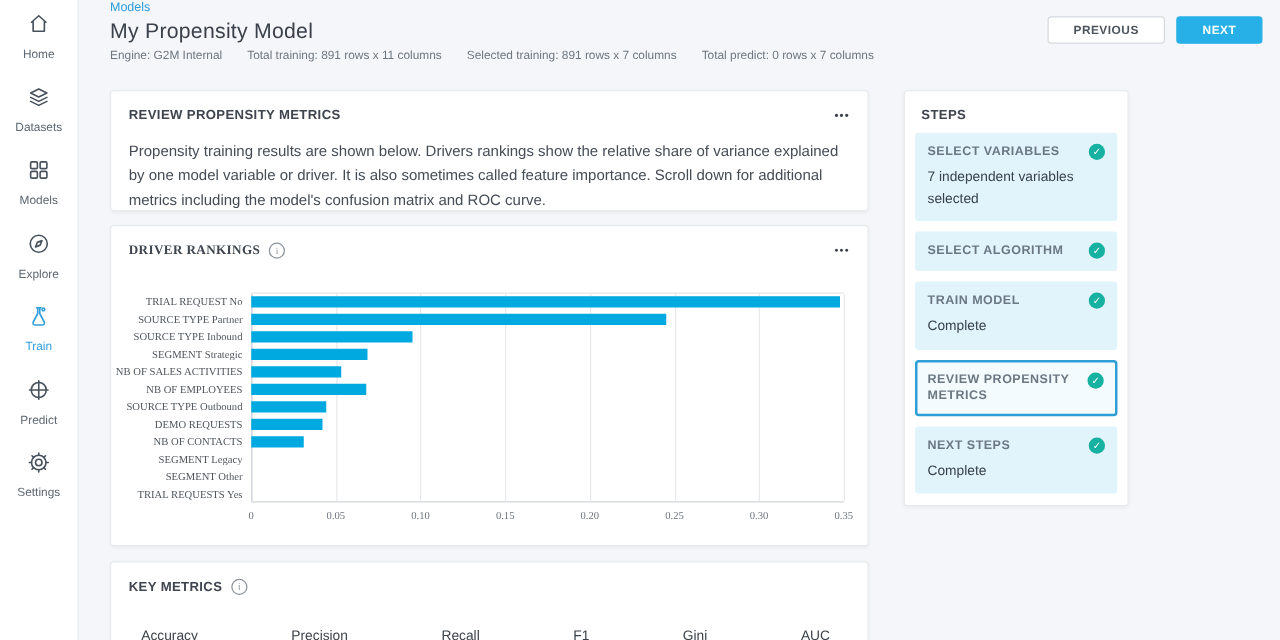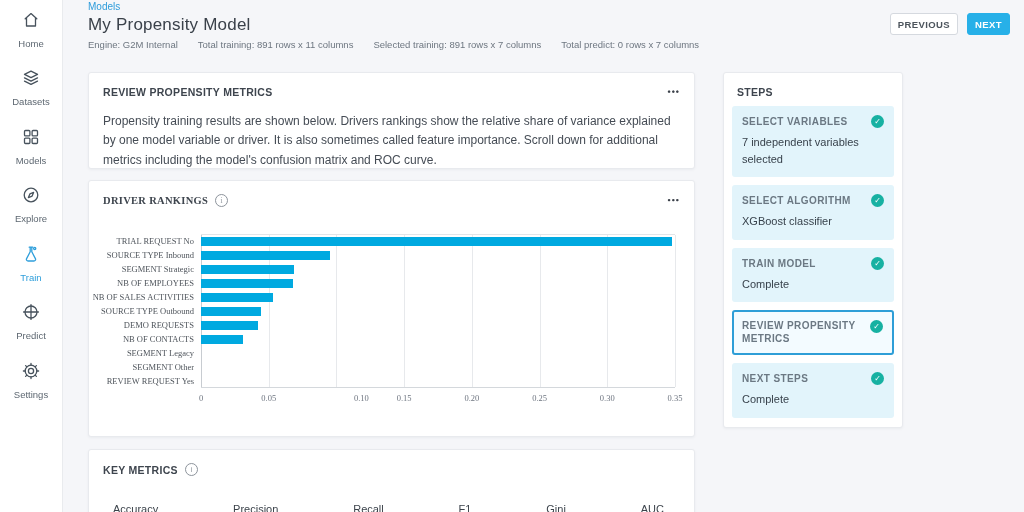--- a/index.html
+++ b/index.html
@@ -16,21 +16,21 @@
   .side-item svg{fill:none;stroke:#47525c;stroke-width:1.3;stroke-linecap:round;stroke-linejoin:round;}
   .side-item .lbl{font-size:9.5px;color:#5d6771;margin-top:4px;}
   .side-item.active svg{stroke:#2f9fdb;}
   .side-item.active .lbl{color:#2f9fdb;}
   
   .hdr{position:absolute;left:88px;top:1px;}
   .crumb{font-size:10px;color:#2d9cdb;cursor:pointer;}
   .page-title{font-size:17px;color:#3a414a;font-weight:500;margin:3px 0 4px 0;letter-spacing:0.2px;}
   .meta-row{display:flex;gap:20px;font-size:9.5px;color:#6d7680;}
   .hdr-btns{position:absolute;right:14px;top:13px;display:flex;gap:9px;z-index:4;}
-  .btn{height:22px;padding:0 7px;font-size:9.5px;font-weight:700;letter-spacing:0.4px;
+  .btn{height:22px;padding:0 20px;font-size:9.5px;font-weight:700;letter-spacing:0.4px;
     border-radius:3px;display:flex;align-items:center;cursor:pointer;box-sizing:border-box;}
   .btn-prev{background:#fff;border:1px solid #d5d9df;color:#4c545c;}
   .btn-next{background:#27b0e8;border:1px solid #27b0e8;color:#fff;}
   
   .card{position:absolute;background:#fff;border:1px solid #e8eaee;border-radius:3px;
     box-shadow:0 1px 3px rgba(20,30,50,0.05);box-sizing:border-box;}
   .card-head{display:flex;align-items:center;padding:13px 14px 0 14px;}
   .card-title{font-size:10.5px;font-weight:700;letter-spacing:0.3px;color:#3e454e;}
   .menu-dots{margin-left:auto;color:#3a4049;font-size:9px;letter-spacing:1px;font-weight:700;cursor:pointer;line-height:1;}
   .info-ic{width:11px;height:11px;border:1px solid #8d949c;border-radius:50%;display:inline-flex;
@@ -167,41 +167,47 @@
         <div class="gline" style="left: 100%;"></div>
       </div>
     <div id="chart-rows">
         <div class="crow">
           <div class="clabel">TRIAL REQUEST No</div>
           <div class="ctrack">
             <div class="cbar" style="width: 99.4286%; background: rgb(0, 169, 224);"></div>
           </div>
         </div>
         <div class="crow">
+          <div class="clabel">SOURCE TYPE Partner</div>
+          <div class="ctrack">
+            <div class="cbar" style="width: 70%; background: rgb(0, 169, 224);"></div>
+          </div>
+        </div>
+        <div class="crow">
           <div class="clabel">SOURCE TYPE Inbound</div>
           <div class="ctrack">
             <div class="cbar" style="width: 27.1429%; background: rgb(0, 169, 224);"></div>
           </div>
         </div>
         <div class="crow">
           <div class="clabel">SEGMENT Strategic</div>
           <div class="ctrack">
             <div class="cbar" style="width: 19.7143%; background: rgb(0, 169, 224);"></div>
           </div>
         </div>
         <div class="crow">
+          <div class="clabel">NB OF SALES ACTIVITIES</div>
+          <div class="ctrack">
+            <div class="cbar" style="width: 15.1429%; background: rgb(0, 169, 224);"></div>
+          </div>
+        </div>
+        <div class="crow">
           <div class="clabel">NB OF EMPLOYEES</div>
           <div class="ctrack">
             <div class="cbar" style="width: 19.4286%; background: rgb(0, 169, 224);"></div>
-          </div>
-        </div>
-        <div class="crow">
-          <div class="clabel">NB OF SALES ACTIVITIES</div>
-          <div class="ctrack">
-            <div class="cbar" style="width: 15.1429%; background: rgb(0, 169, 224);"></div>
           </div>
         </div>
         <div class="crow">
           <div class="clabel">SOURCE TYPE Outbound</div>
           <div class="ctrack">
             <div class="cbar" style="width: 12.5714%; background: rgb(0, 169, 224);"></div>
           </div>
         </div>
         <div class="crow">
           <div class="clabel">DEMO REQUESTS</div>
@@ -217,29 +223,29 @@
         </div>
         <div class="crow">
           <div class="clabel">SEGMENT Legacy</div>
           <div class="ctrack"></div>
         </div>
         <div class="crow">
           <div class="clabel">SEGMENT Other</div>
           <div class="ctrack"></div>
         </div>
         <div class="crow">
-          <div class="clabel">REVIEW REQUEST Yes</div>
+          <div class="clabel">TRIAL REQUESTS Yes</div>
           <div class="ctrack"></div>
         </div>
       </div>
   </div>
   <div class="x-axis" id="x-axis">
       <span style="left: 0%;">0</span>
       <span style="left: 14.2857%;">0.05</span>
-      <span style="left: 28.5714%; margin-left: 25px;">0.10</span>
+      <span style="left: 28.5714%;">0.10</span>
       <span style="left: 42.8571%;">0.15</span>
       <span style="left: 57.1429%;">0.20</span>
       <span style="left: 71.4286%;">0.25</span>
       <span style="left: 85.7143%;">0.30</span>
       <span style="left: 100%;">0.35</span>
     </div>
 </section>
 
 <section class="card card-metrics">
   <div class="card-head">
@@ -259,21 +265,20 @@
 <aside class="card card-steps">
   <div class="steps-title">STEPS</div>
   <div id="steps-list">
       <div class="step-card">
         <div class="step-label">SELECT VARIABLES</div>
         <div class="step-status">7 independent variables selected</div>
         <div class="check" style="background: rgb(23, 177, 162);">✓</div>
       </div>
       <div class="step-card">
         <div class="step-label">SELECT ALGORITHM</div>
-        <div class="step-status">XGBoost classifier</div>
         <div class="check" style="background: rgb(23, 177, 162);">✓</div>
       </div>
       <div class="step-card">
         <div class="step-label">TRAIN MODEL</div>
         <div class="step-status">Complete</div>
         <div class="check" style="background: rgb(23, 177, 162);">✓</div>
       </div>
       <div class="step-card active">
         <div class="step-label">REVIEW PROPENSITY METRICS</div>
         <div class="check" style="background: rgb(23, 177, 162);">✓</div>

